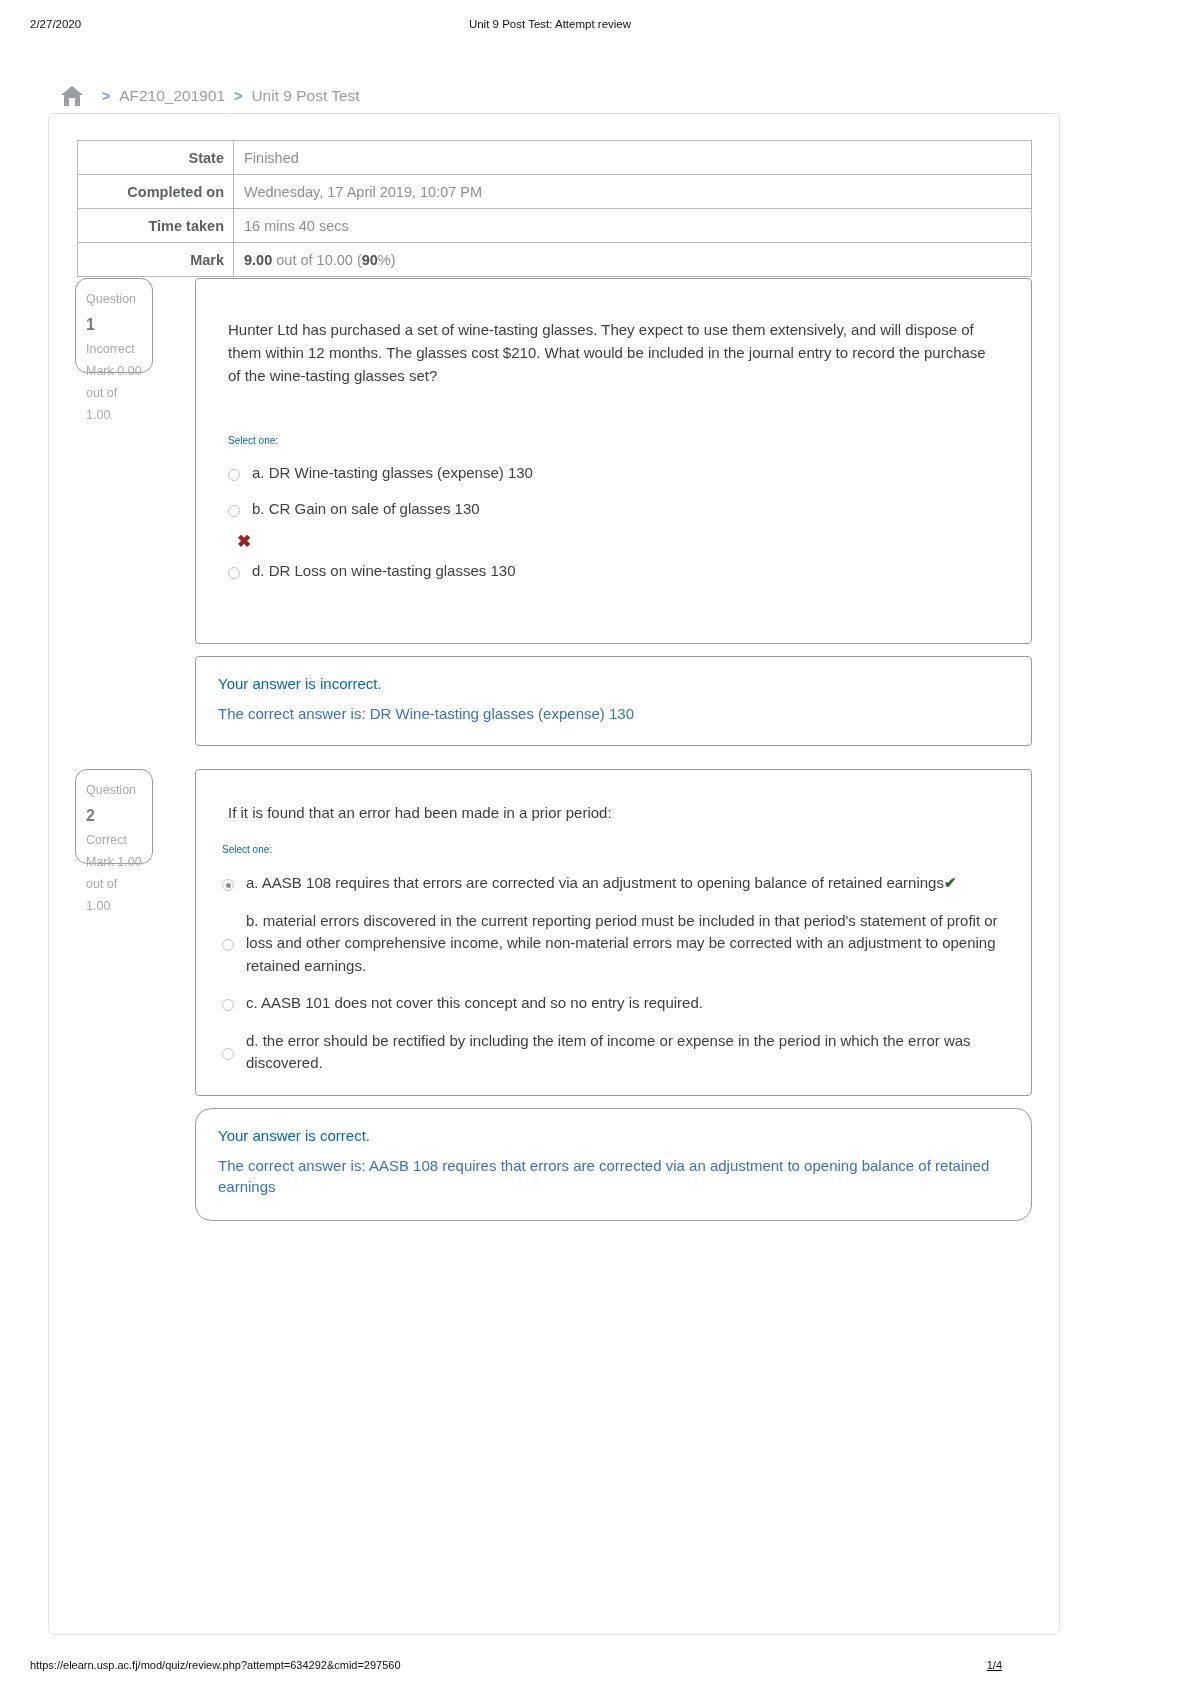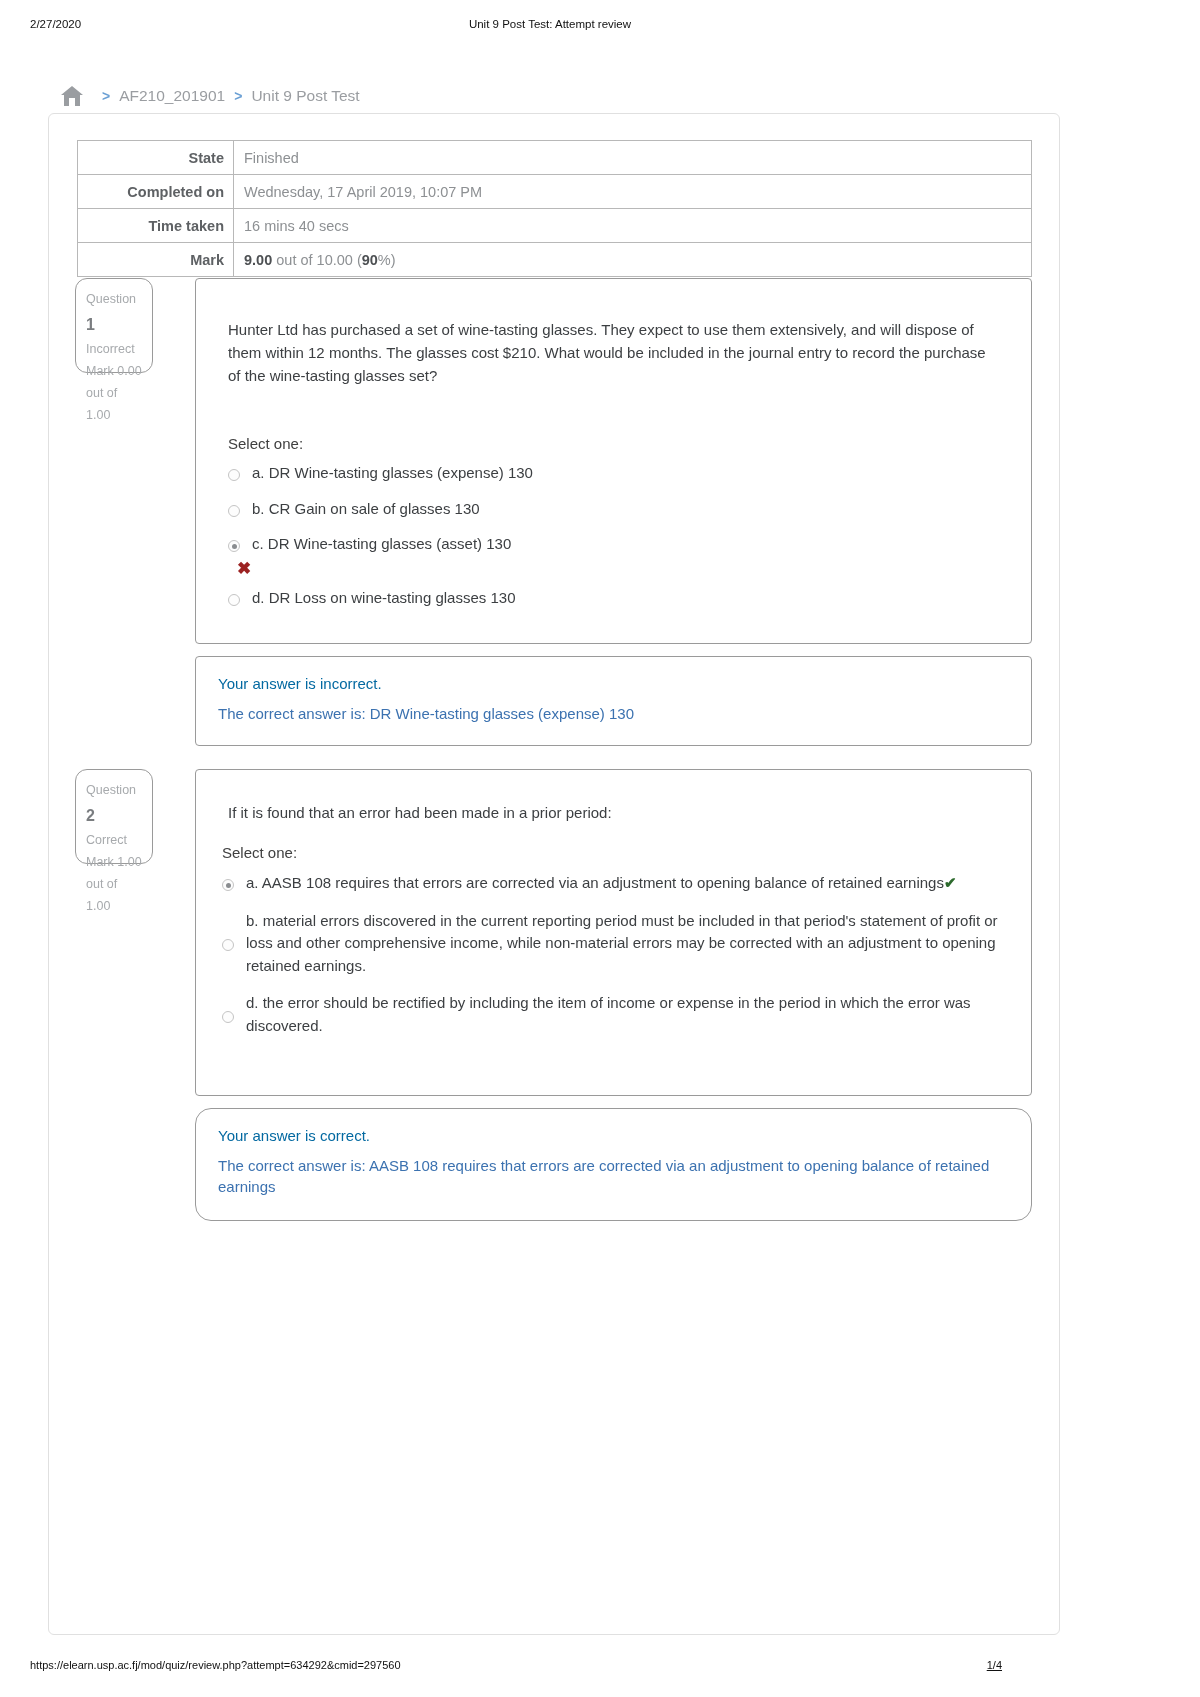--- a/index.html
+++ b/index.html
@@ -153,22 +153,22 @@
     border-radius: 4px;
     box-sizing: border-box;
     background: #fff;
   }
   .q-text {
     font-size: 15px;
     color: #3c3f42;
     line-height: 1.52;
   }
   .select-one {
-    font-size: 15px;
-    color: #404040;
+    font-size: 10px;
+    color: #0369a1;
     margin-bottom: 7px;
   }
   .answers { list-style: none; margin: 0; padding: 0; }
   .answers li {
     display: flex;
     align-items: center;
     font-size: 15px;
     color: #3c3f42;
     line-height: 1.5;
     margin-bottom: 13px;
@@ -285,24 +285,20 @@
 
     <ul class="answers" style="position:absolute; left:32px; top:183px; width:770px;">
       <li>
         <span class="radio"></span>
         <span class="ans-txt">a. DR Wine-tasting glasses (expense) 130</span>
       </li>
       <li>
         <span class="radio"></span>
         <span class="ans-txt">b. CR Gain on sale of glasses 130</span>
       </li>
-      <li style="margin-bottom:4px;">
-        <span class="radio checked"></span>
-        <span class="ans-txt">c. DR Wine-tasting glasses (asset) 130</span>
-      </li>
       <li style="margin-bottom:10px; padding-left:9px;">
         <span class="cross-mark">✖</span>
       </li>
       <li>
         <span class="radio"></span>
         <span class="ans-txt">d. DR Loss on wine-tasting glasses 130</span>
       </li>
     </ul>
   </div>
 
@@ -324,20 +320,24 @@
 
     <ul class="answers" style="position:absolute; left:26px; top:102px; width:790px;">
       <li style="margin-bottom:15px;">
         <span class="radio checked"></span>
         <span class="ans-txt"><span>a. AASB 108 requires that errors are corrected via an adjustment to opening balance of retained earnings</span><span class="tick">✔</span></span>
       </li>
       <li style="margin-bottom:15px;">
         <span class="radio"></span>
         <span class="ans-txt">b. material errors discovered in the current reporting period must be included in that period's statement of profit or loss and other comprehensive income, while non-material errors may be corrected with an adjustment to opening retained earnings.</span>
       </li>
+      <li style="margin-bottom:15px;">
+        <span class="radio"></span>
+        <span class="ans-txt">c. AASB 101 does not cover this concept and so no entry is required.</span>
+      </li>
       <li>
         <span class="radio"></span>
         <span class="ans-txt">d. the error should be rectified by including the item of income or expense in the period in which the error was discovered.</span>
       </li>
     </ul>
   </div>
 
   <div class="feedback" style="left:146px; top:994px; width:837px; height:113px;border-radius:16px;">
     <div class="fb-status">Your answer is correct.</div>
     <div class="fb-correct" style="width:790px;">The correct answer is: AASB 108 requires that errors are corrected via an adjustment to opening balance of retained earnings</div>

